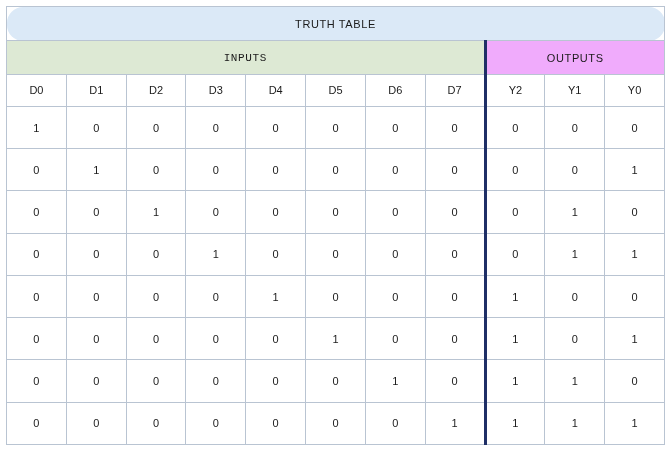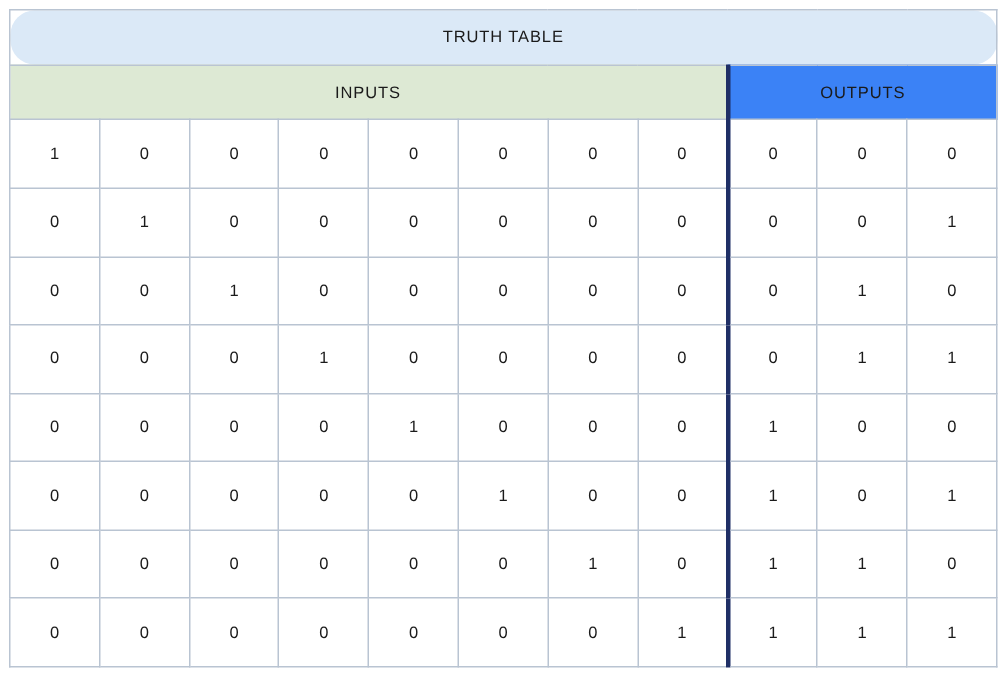--- a/index.html
+++ b/index.html
@@ -47,21 +47,21 @@
   }
   .group-inputs {
     background: #dde9d4;
     font-weight: bold;
     font-size: 13px;
     letter-spacing: 0.6px;
     color: #16243a;
     height: 32px;
   }
   .group-outputs {
-    background: #3b82f6;
+    background: #f0abfc;
     font-weight: bold;
     font-size: 13px;
     letter-spacing: 0.6px;
     color: #16243a;
     height: 32px;
   }
   .col-header {
     height: 30px;
     font-size: 11px;
     background: #ffffff;
@@ -69,38 +69,52 @@
   .data-row td {
     height: 40px;
     background: #ffffff;
   }
   
   .sep-left {
     border-right: 3px solid #1f2f66 !important;
   }
   .sep-left-header {
     border-right: 3px solid #1f2f66 !important;
+    font-family: Liberation Mono, monospace;
   }
   .group-inputs.sep-left-header {
     border-right: 3px solid #1f2f66 !important;
   }
 </style>
 </head>
 <body>
 
 <div class="page">
   <table class="truth">
     <tbody>
       <tr>
         <td class="title-cell" colspan="11">TRUTH TABLE</td>
       </tr>
       <tr>
         <td class="group-inputs sep-left-header" colspan="8">INPUTS</td>
         <td class="group-outputs" colspan="3">OUTPUTS</td>
       </tr>
+      <tr>
+        <td class="col-header">D0</td>
+        <td class="col-header">D1</td>
+        <td class="col-header">D2</td>
+        <td class="col-header">D3</td>
+        <td class="col-header">D4</td>
+        <td class="col-header">D5</td>
+        <td class="col-header">D6</td>
+        <td class="col-header sep-left">D7</td>
+        <td class="col-header">Y2</td>
+        <td class="col-header">Y1</td>
+        <td class="col-header">Y0</td>
+      </tr>
 
       <tr class="data-row">
         <td>1</td>
         <td>0</td>
         <td>0</td>
         <td>0</td>
         <td>0</td>
         <td>0</td>
         <td>0</td>
         <td class="sep-left">0</td>

